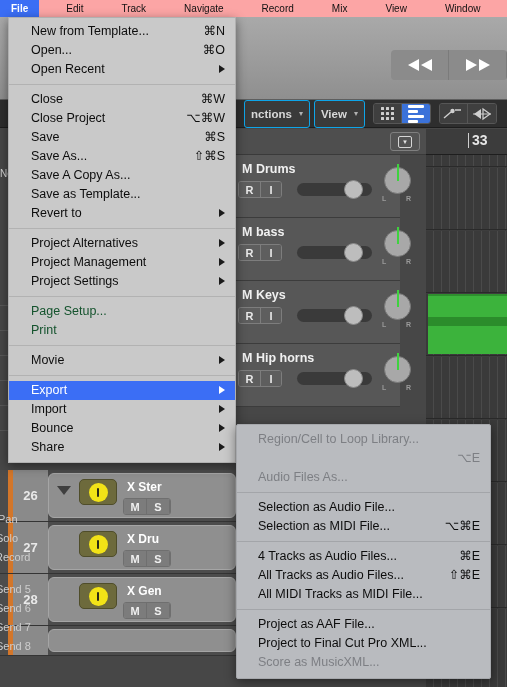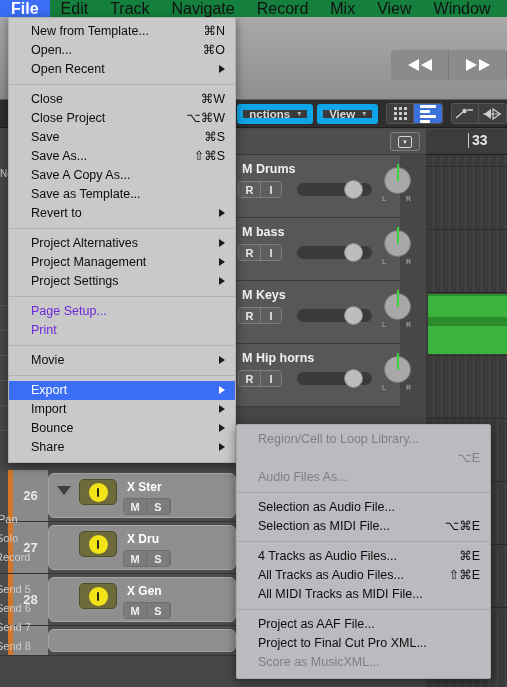--- a/index.html
+++ b/index.html
@@ -30,22 +30,22 @@
     display: flex; align-items: center; justify-content: center;
   }
   .tp-btn svg { display:block; }
 
   .ctrl-bar {
     position: absolute; left: 0; top: 100px; right: 0; height: 28px;
     background: #2e2e2e; border-bottom: 1px solid #1d1d1d;
     display: flex; align-items: center;
   }
   .ctl-group {
-    height: 20px; margin-left: 4px; display:flex; align-items:center;
-    background: #3a3a3a; border: 6px solid #0ea5e9; border-radius: 3px;
+    height: 28px; margin-left: 4px; display:flex; align-items:center;
+    background: #3a3a3a; border: 1px solid #0ea5e9; border-radius: 3px;
     padding: 0 6px; color: #d8d8d8; font-size: 11.5px; font-weight: bold;
     white-space: nowrap;
   }
   .ctl-group .chev { margin-left: 7px; font-size: 8px; color:#b0b0b0; font-weight:normal;}
   .icon-group {
     height: 21px; margin-left: 8px; display:flex;
     border: 1px solid #565656; border-radius: 3px; overflow:hidden;
     background:#3a3a3a;
   }
   .icon-btn {
@@ -154,39 +154,39 @@
   .insp-lab { position:absolute; color:#cdcdcd; font-size:11px; white-space:nowrap; }
 
   .left-edge-note { position:absolute; left:0; top:168px; color:#d5d5d5; font-size:10px; }
 
   
   .hline { position:absolute; left:0; width:34px; height:1px; background:#585858; }
 
   
   .menubar {
     position:absolute; left:0; top:0; right:0; height:17px;
-    background:#15803d; display:flex; align-items:center;
-    font-size:16px; color:#111;
+    background:#fca5a5; display:flex; align-items:center;
+    font-size:10px; color:#111;gap:16px;
   }
   .menubar .mi { padding:0 11px; height:17px; line-height:17px; white-space:nowrap; }
   .menubar .mi.active { background:#3b6ef5; color:#fff; font-weight:bold; }
 
   
   .menu {
     position:absolute; left:8px; top:17px; width:228px;
     background:#c9c9c9; border:1px solid #b0b0b0;
     box-shadow: 0 3px 10px rgba(0,0,0,0.45);
     padding: 4px 0 5px 0;
     font-size:12.5px; color:#0d0d0d;
   }
   .menu .row {
     position:relative; height:19px; line-height:19px;
     padding: 0 10px 0 22px; white-space:nowrap;
   }
-  .menu .row.disabled { color:#6d28d9; }
+  .menu .row.disabled { color:#14532d; }
   .menu .row.sel { background:#3b6ef5; color:#fff; }
   .menu .sc { position:absolute; right:10px; top:0; font-size:12.5px; }
   .menu .arrow { position:absolute; right:10px; top:5px; width:0;height:0;
     border-top:4.5px solid transparent;border-bottom:4.5px solid transparent;border-left:6px solid #1a1a1a;}
   .menu .row.sel .arrow { border-left-color:#fff; }
   .menu .sep { height:1px; background:#b2b2b2; margin:5px 0; }
 
   
   .submenu {
     position:absolute; left:236px; top:424px; width:255px;

